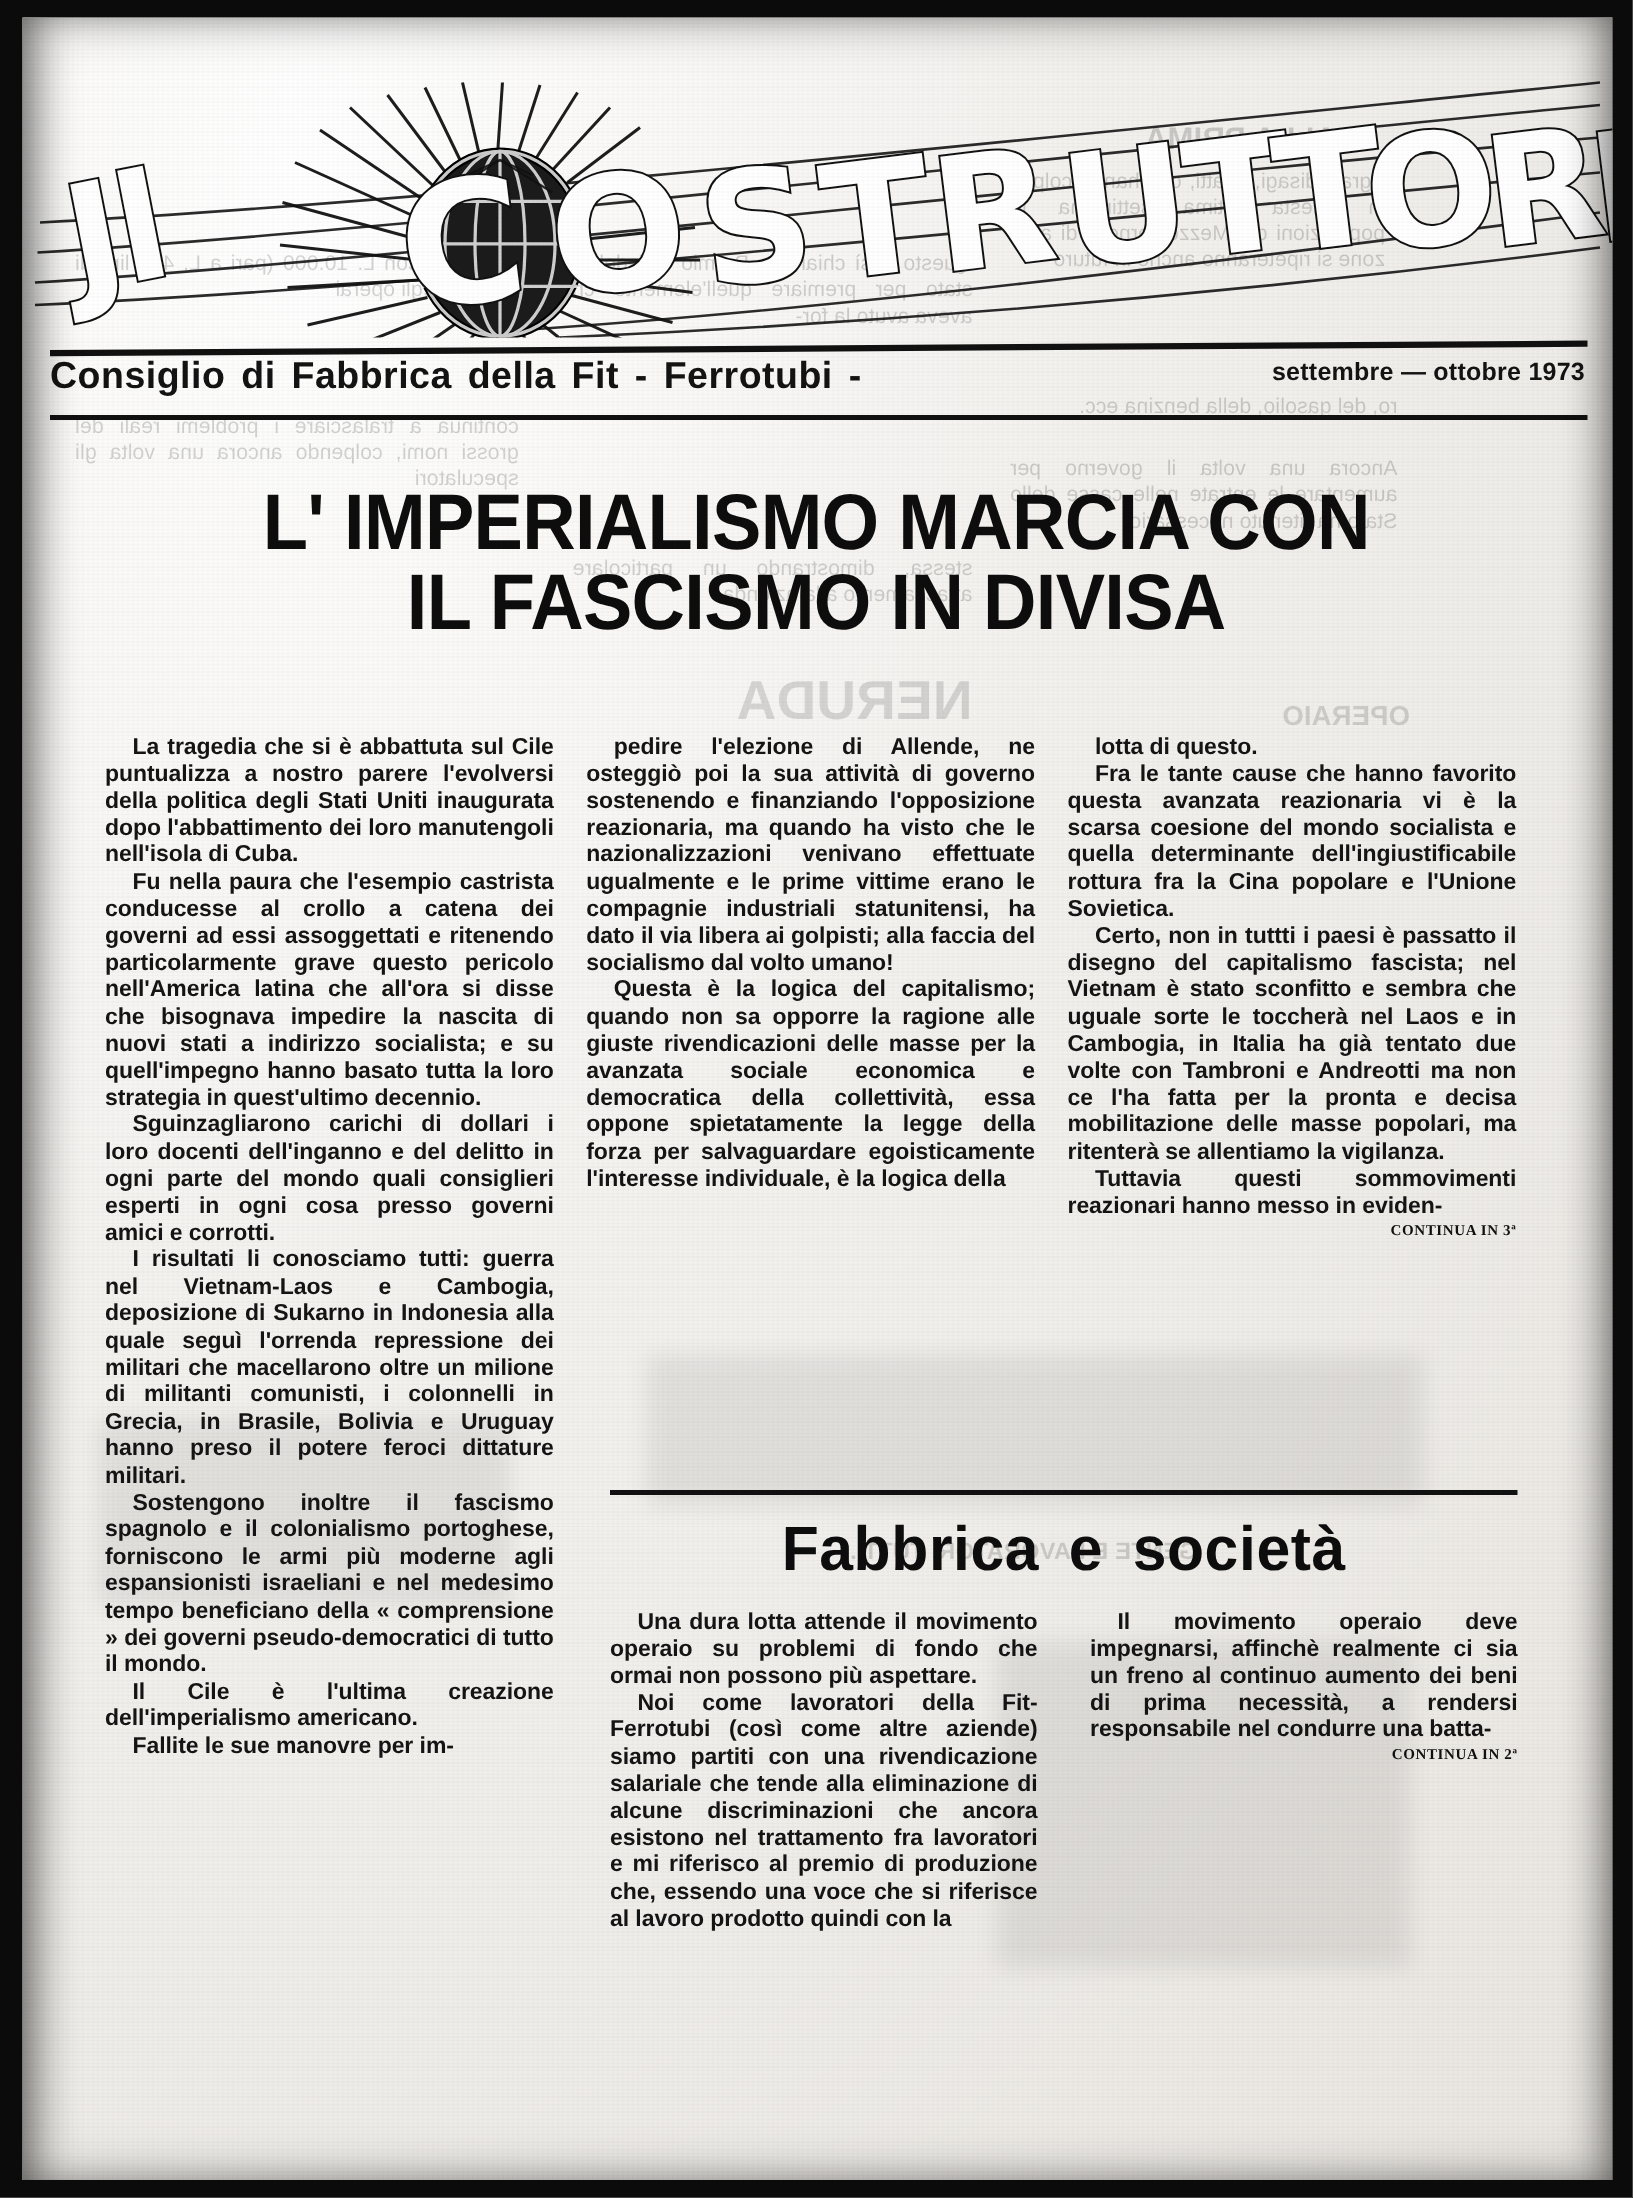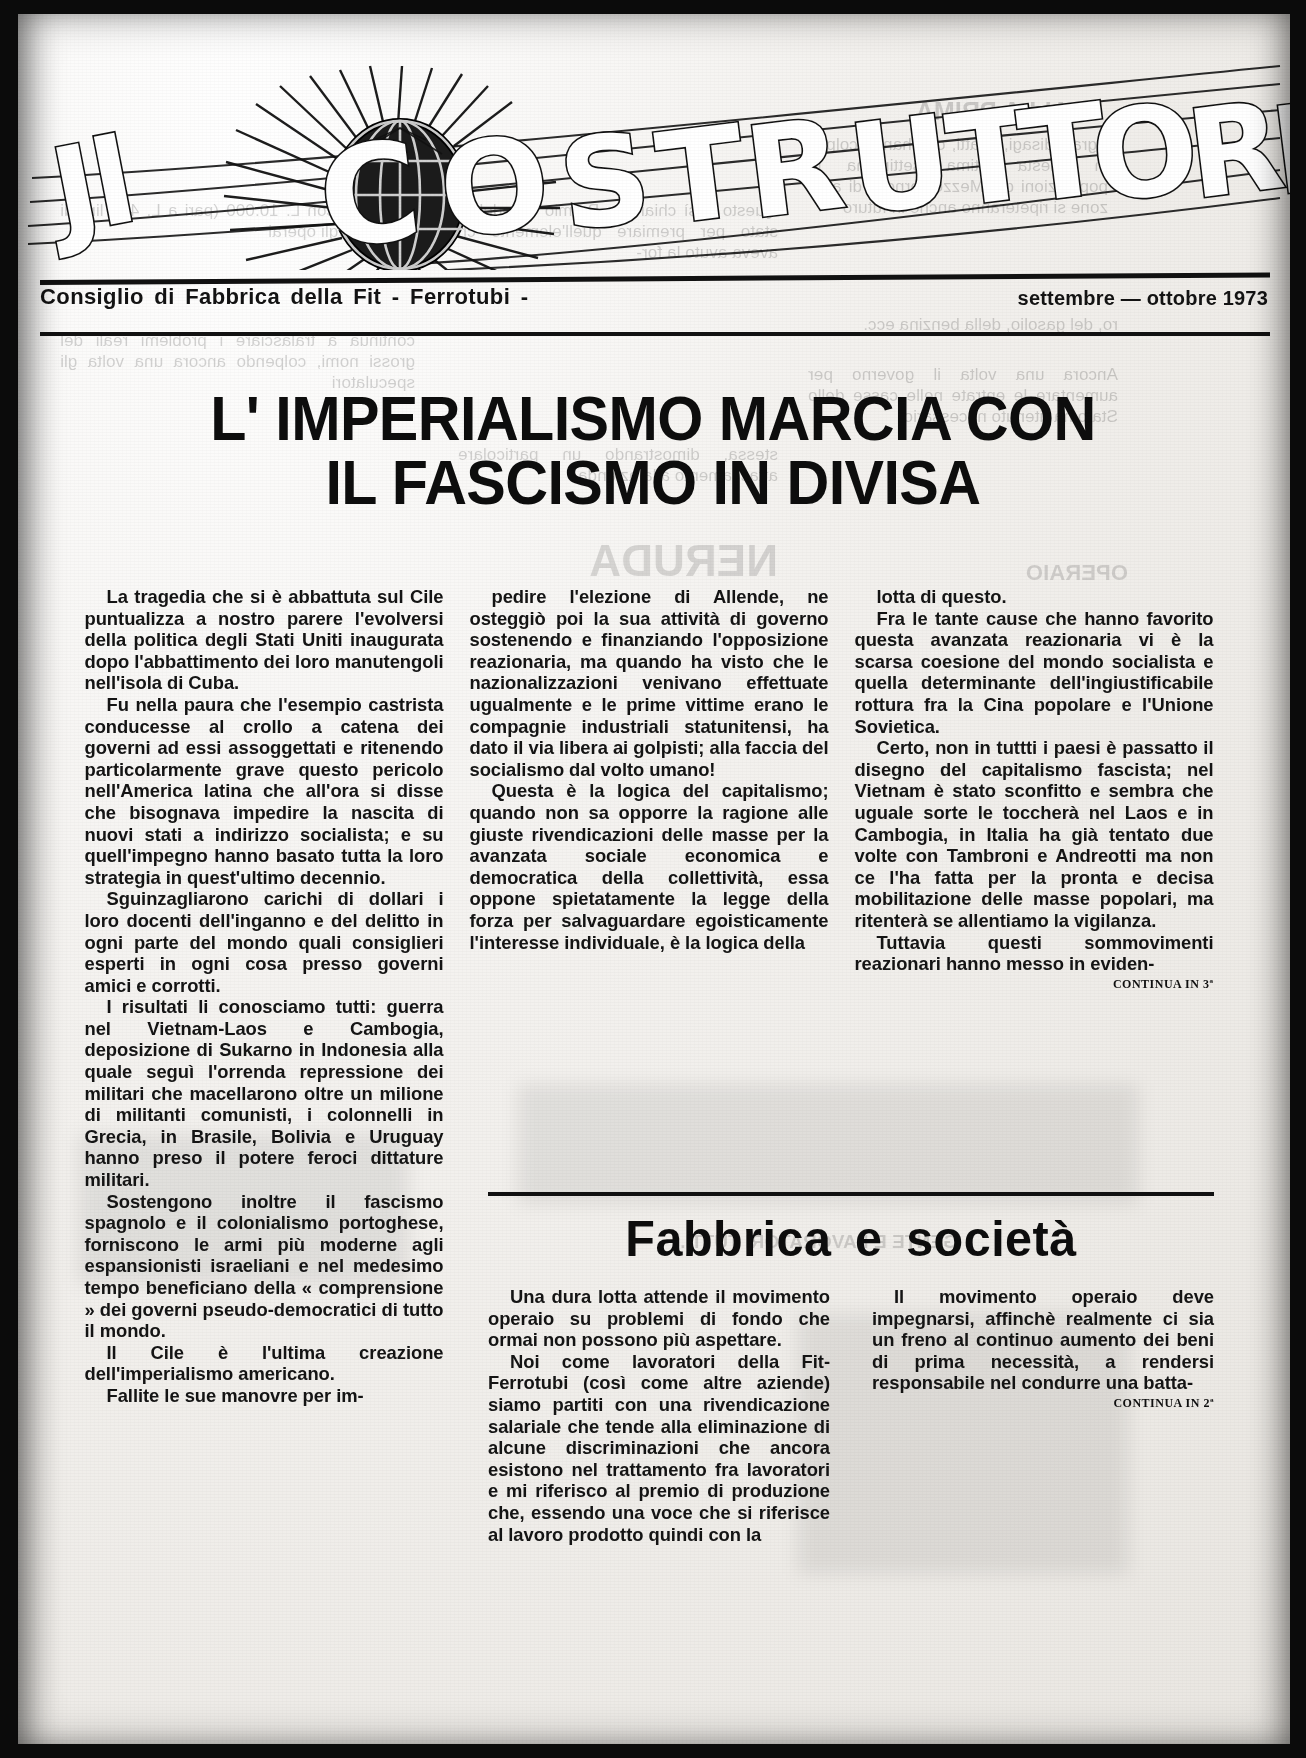--- a/index.html
+++ b/index.html
@@ -63,21 +63,21 @@
   }
   
   .rule-thick{ position:absolute; background:#111; }
 
   
   #plate{
     position:absolute; left:22px; top:270px; width:1232px; height:42px;
   }
   #plateTitle{
     position:absolute; left:0; top:0;
-    font-size:22px; font-weight:bold; color:#131313;
+    font-size:30px; font-weight:bold; color:#131313;
     letter-spacing:.4px; word-spacing:4px;
     font-family:"Liberation Sans", sans-serif;
   }
   #plateDate{
     position:absolute; right:4px; top:3px;
     font-size:20px; font-weight:bold; color:#131313;
     letter-spacing:.2px;
   }
 
   
@@ -91,21 +91,21 @@
     letter-spacing:-.6px;
     color:#0d0d0d;
     transform:scaleX(.94);
     transform-origin:50% 50%;
   }
   #headline .hl2{ display:block; }
 
   
   #cols{
     position:absolute; left:66px; top:572px; width:1130px;
-    display:flex; gap:26px;justify-content:center;
+    display:flex; gap:26px;
   }
   .col{ width:359px; }
   p.body{
     margin:0;
     font-size:18.4px;
     line-height:21.6px;
     font-weight:bold;
     color:#141414;
     text-align:justify;
     text-indent:22px;

